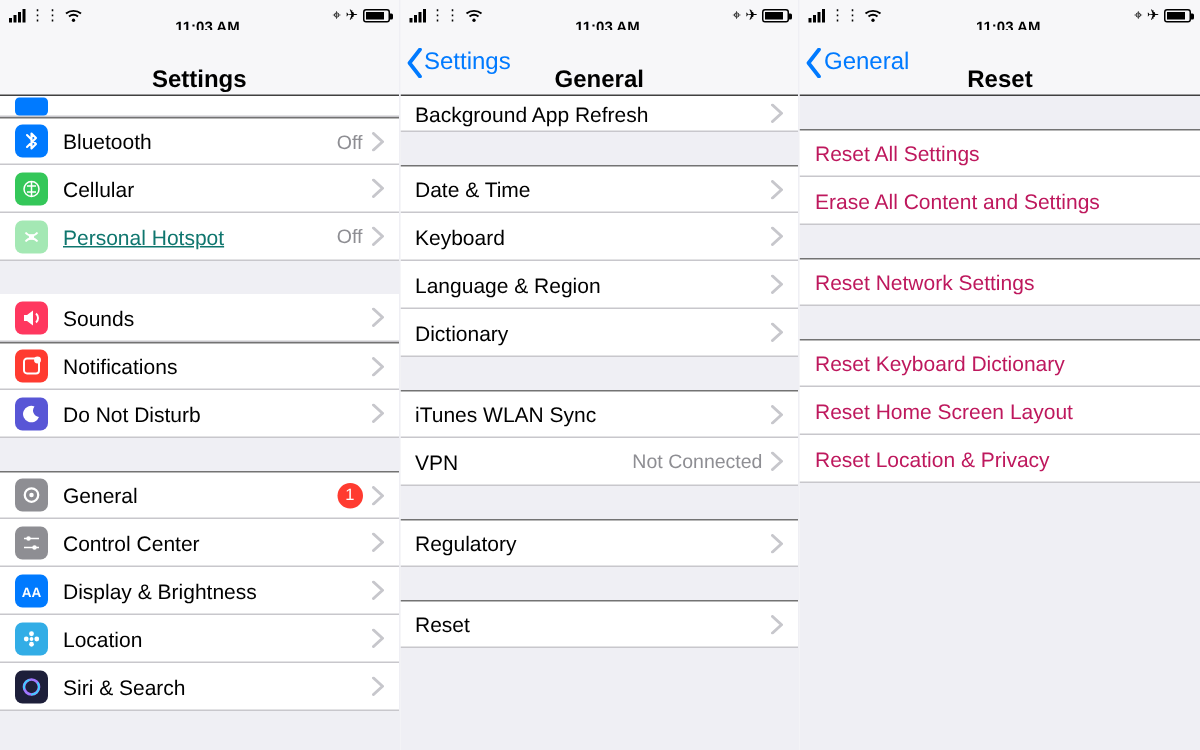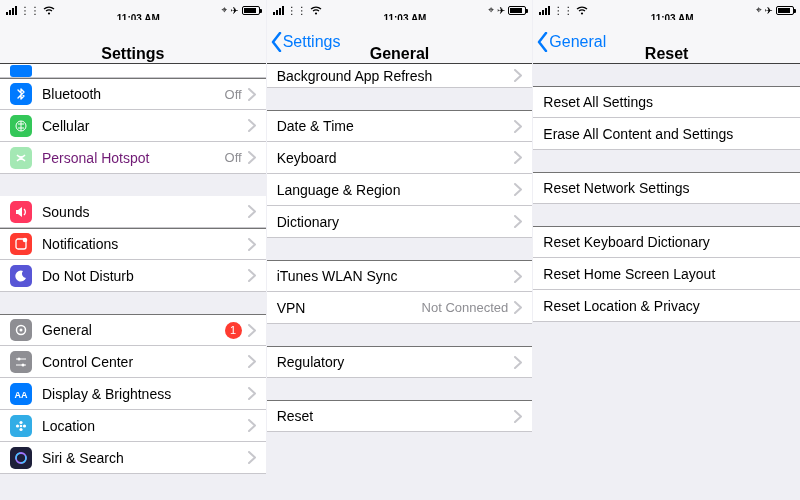--- a/index.html
+++ b/index.html
@@ -35,22 +35,22 @@
   .row.first { border-top:1px solid #737373; }
   .row.peek { height:14px; padding:0 10px; border-top:none; }
   .row.peek .icon { width:22px;height:12px;border-radius:3px; }
   .row .icon { width:22px; height:22px; border-radius:5px; margin-right:10px; display:flex; align-items:center; justify-content:center; flex-shrink:0; }
   .row .icon svg{width:14px;height:14px;fill:#fff;}
   .row .label { flex:1; }
   .row .value { color:#8e8e93; font-size:13px; margin-right:6px; }
   .row .chev { width:8px; height:13px; }
   .row .chev svg { width:8px;height:13px; }
   .row .badge { background:#ff3b30; color:#fff; font-size:11px; width:17px;height:17px;border-radius:9px; display:flex; align-items:center; justify-content:center; margin-right:6px; }
-  .row.link { color:#000000; }
-  .row.dim .label { color:#701a75; }
+  .row.link { color:#be185d; }
+  .row.dim .label { color:#0f766e;text-decoration:underline; }
   .row.dim .icon { opacity:.55; }
 
   
   .bg-blue{background:#007aff}.bg-green{background:#34c759}.bg-greenlt{background:#5bd778}.bg-red{background:#ff3b30}.bg-redlt{background:#ff375f}
   .bg-purple{background:#5856d6}.bg-indigo{background:#5e5ce6}.bg-gray{background:#8e8e93}
   .bg-cyan{background:#32ade6}.bg-darkblue{background:#1d1f3a}
 
 </style>
 </head>
 <body>

